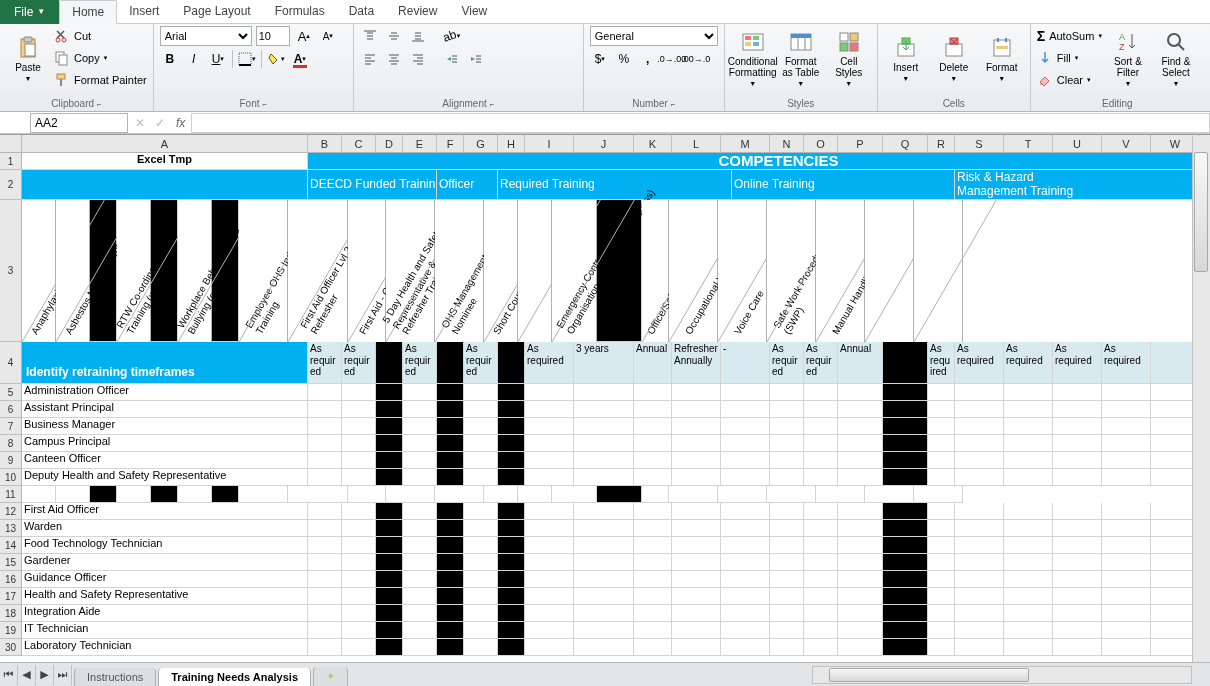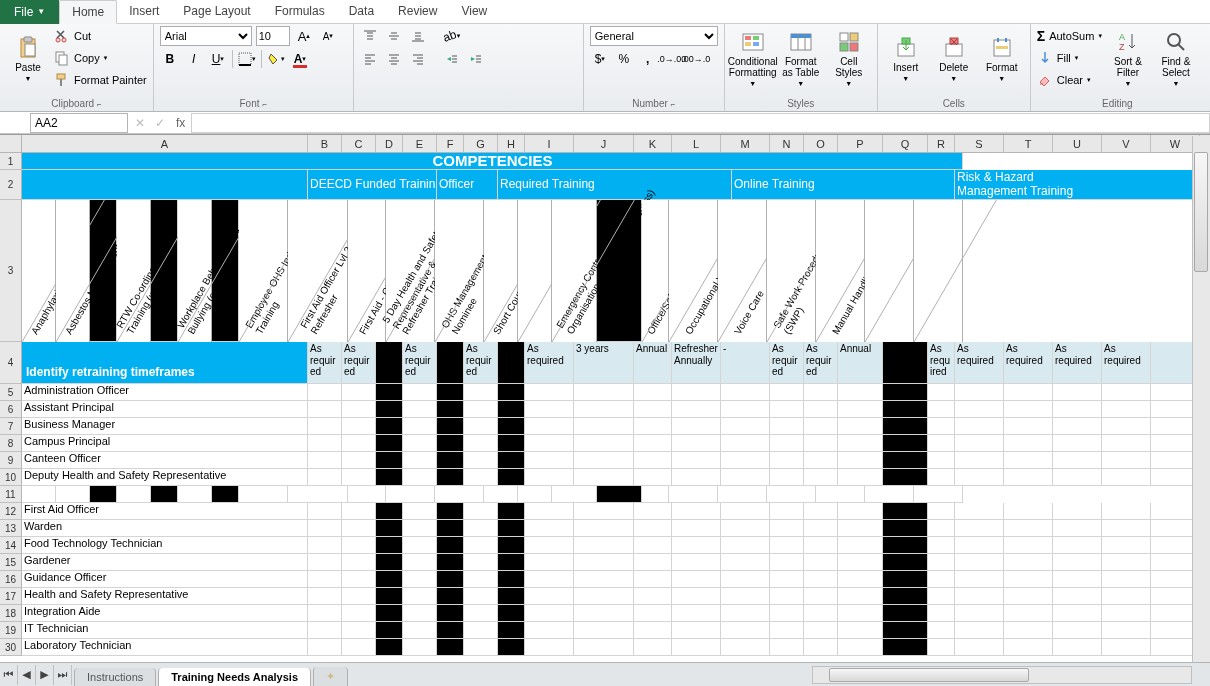--- a/index.html
+++ b/index.html
@@ -24,21 +24,21 @@
 .small-row .ic { width:16px; height:16px; }
 select.font-sel, input.size-sel { height:20px; font-size:11px; border:1px solid #abadb3; background:#fff; }
 .font-sel { width:92px; }
 .size-sel { width:34px; text-align:left; padding-left:2px; }
 .btn { width:20px; height:20px; display:flex; align-items:center; justify-content:center; border:1px solid transparent; border-radius:2px; cursor:pointer; font-size:12px; }
 .ic { display:inline-block; }
 
 
 .namebar { display:flex; align-items:center; height:22px; border-bottom:1px solid #c6c6c6; font-size:12px; }
 .namebox { width:98px; height:20px; border:1px solid #b5b5b5; margin:0 2px 0 30px; padding-left:4px; font-size:12px; }
-.fx { padding:0 6px; color:#666; }
+.fx { padding:0 6px; font-style:italic; color:#666; }
 .formula { flex:1; height:20px; border:1px solid #d0d0d0; }
 
 
 .grid-wrap { position:relative; height:542px; overflow:hidden; border-top:1px solid #9b9b9b; }
 .corner { position:absolute; left:0; top:0; width:22px; height:18px; background:#e8e8e8; border-right:1px solid #b5b5b5; border-bottom:1px solid #b5b5b5; }
 .col-headers { position:absolute; left:22px; top:0; display:flex; height:18px; }
 .col-h { background:#e8e8e8; border-right:1px solid #c0c0c0; border-bottom:1px solid #b5b5b5; text-align:center; font-size:11px; color:#333; display:flex; align-items:center; justify-content:center; }
 .row-headers { position:absolute; left:0; top:18px; width:22px; }
 .row-h { height:17px; background:#e8e8e8; border-bottom:1px solid #c0c0c0; border-right:1px solid #b5b5b5; text-align:center; font-size:10px; color:#333; display:flex; align-items:center; justify-content:center; }
 .cells { position:absolute; left:22px; top:18px; }
@@ -258,20 +258,21 @@
                 <g stroke="#555">
                   <line x1="7" y1="4" x2="12" y2="4"></line>
                   <line x1="7" y1="7" x2="12" y2="7"></line>
                   <line x1="7" y1="10" x2="12" y2="10"></line>
                 </g>
               </svg>
             </div>
         </div>
       </div>
     </div>
+    <div class="group-label"><span>Alignment</span> <span style="font-size:8px">⌐</span></div>
   </div>
 
   <div class="group" style="min-width:140px">
     <div class="group-body stack" style="gap:3px">
       <select class="font-sel" style="width:128px"><option>General</option></select>
       <div class="small-row">
         <div class="btn">$<span style="font-size:7px">▾</span></div>
         <div class="btn">%</div>
         <div class="btn">
             <b>,</b>
@@ -457,20 +458,21 @@
       <div class="row-h" style="height: 17px;">14</div>
       <div class="row-h" style="height: 17px;">15</div>
       <div class="row-h" style="height: 17px;">16</div>
       <div class="row-h" style="height: 17px;">17</div>
       <div class="row-h" style="height: 17px;">18</div>
       <div class="row-h" style="height: 17px;">19</div>
       <div class="row-h" style="height: 17px;">30</div>
     </div>
   <div class="cells" id="cells">
       <div class="row" style="height: 17px;">
+        <div class="cell" style="width: 286px; height: 100%; justify-content: center; font-weight: bold;">Excel Tmp</div>
         <div class="cell header1 center" style="width: 941px; height: 100%; font-size: 15px;">COMPETENCIES</div>
       </div>
       <div class="row" style="height: 30px;">
         <div class="cell header2" style="width: 286px; height: 100%;"></div>
         <div class="cell header2" style="width: 129px; height: 100%;">DEECD Funded Training</div>
         <div class="cell header2" style="width: 61px; height: 100%;">Officer</div>
         <div class="cell header2" style="width: 234px; height: 100%;">Required Training</div>
         <div class="cell header2" style="width: 223px; height: 100%;">Online Training</div>
         <div class="cell header2" style="width: 294px; height: 100%; white-space: pre-line;">Risk &amp; Hazard
 Management Training</div>

